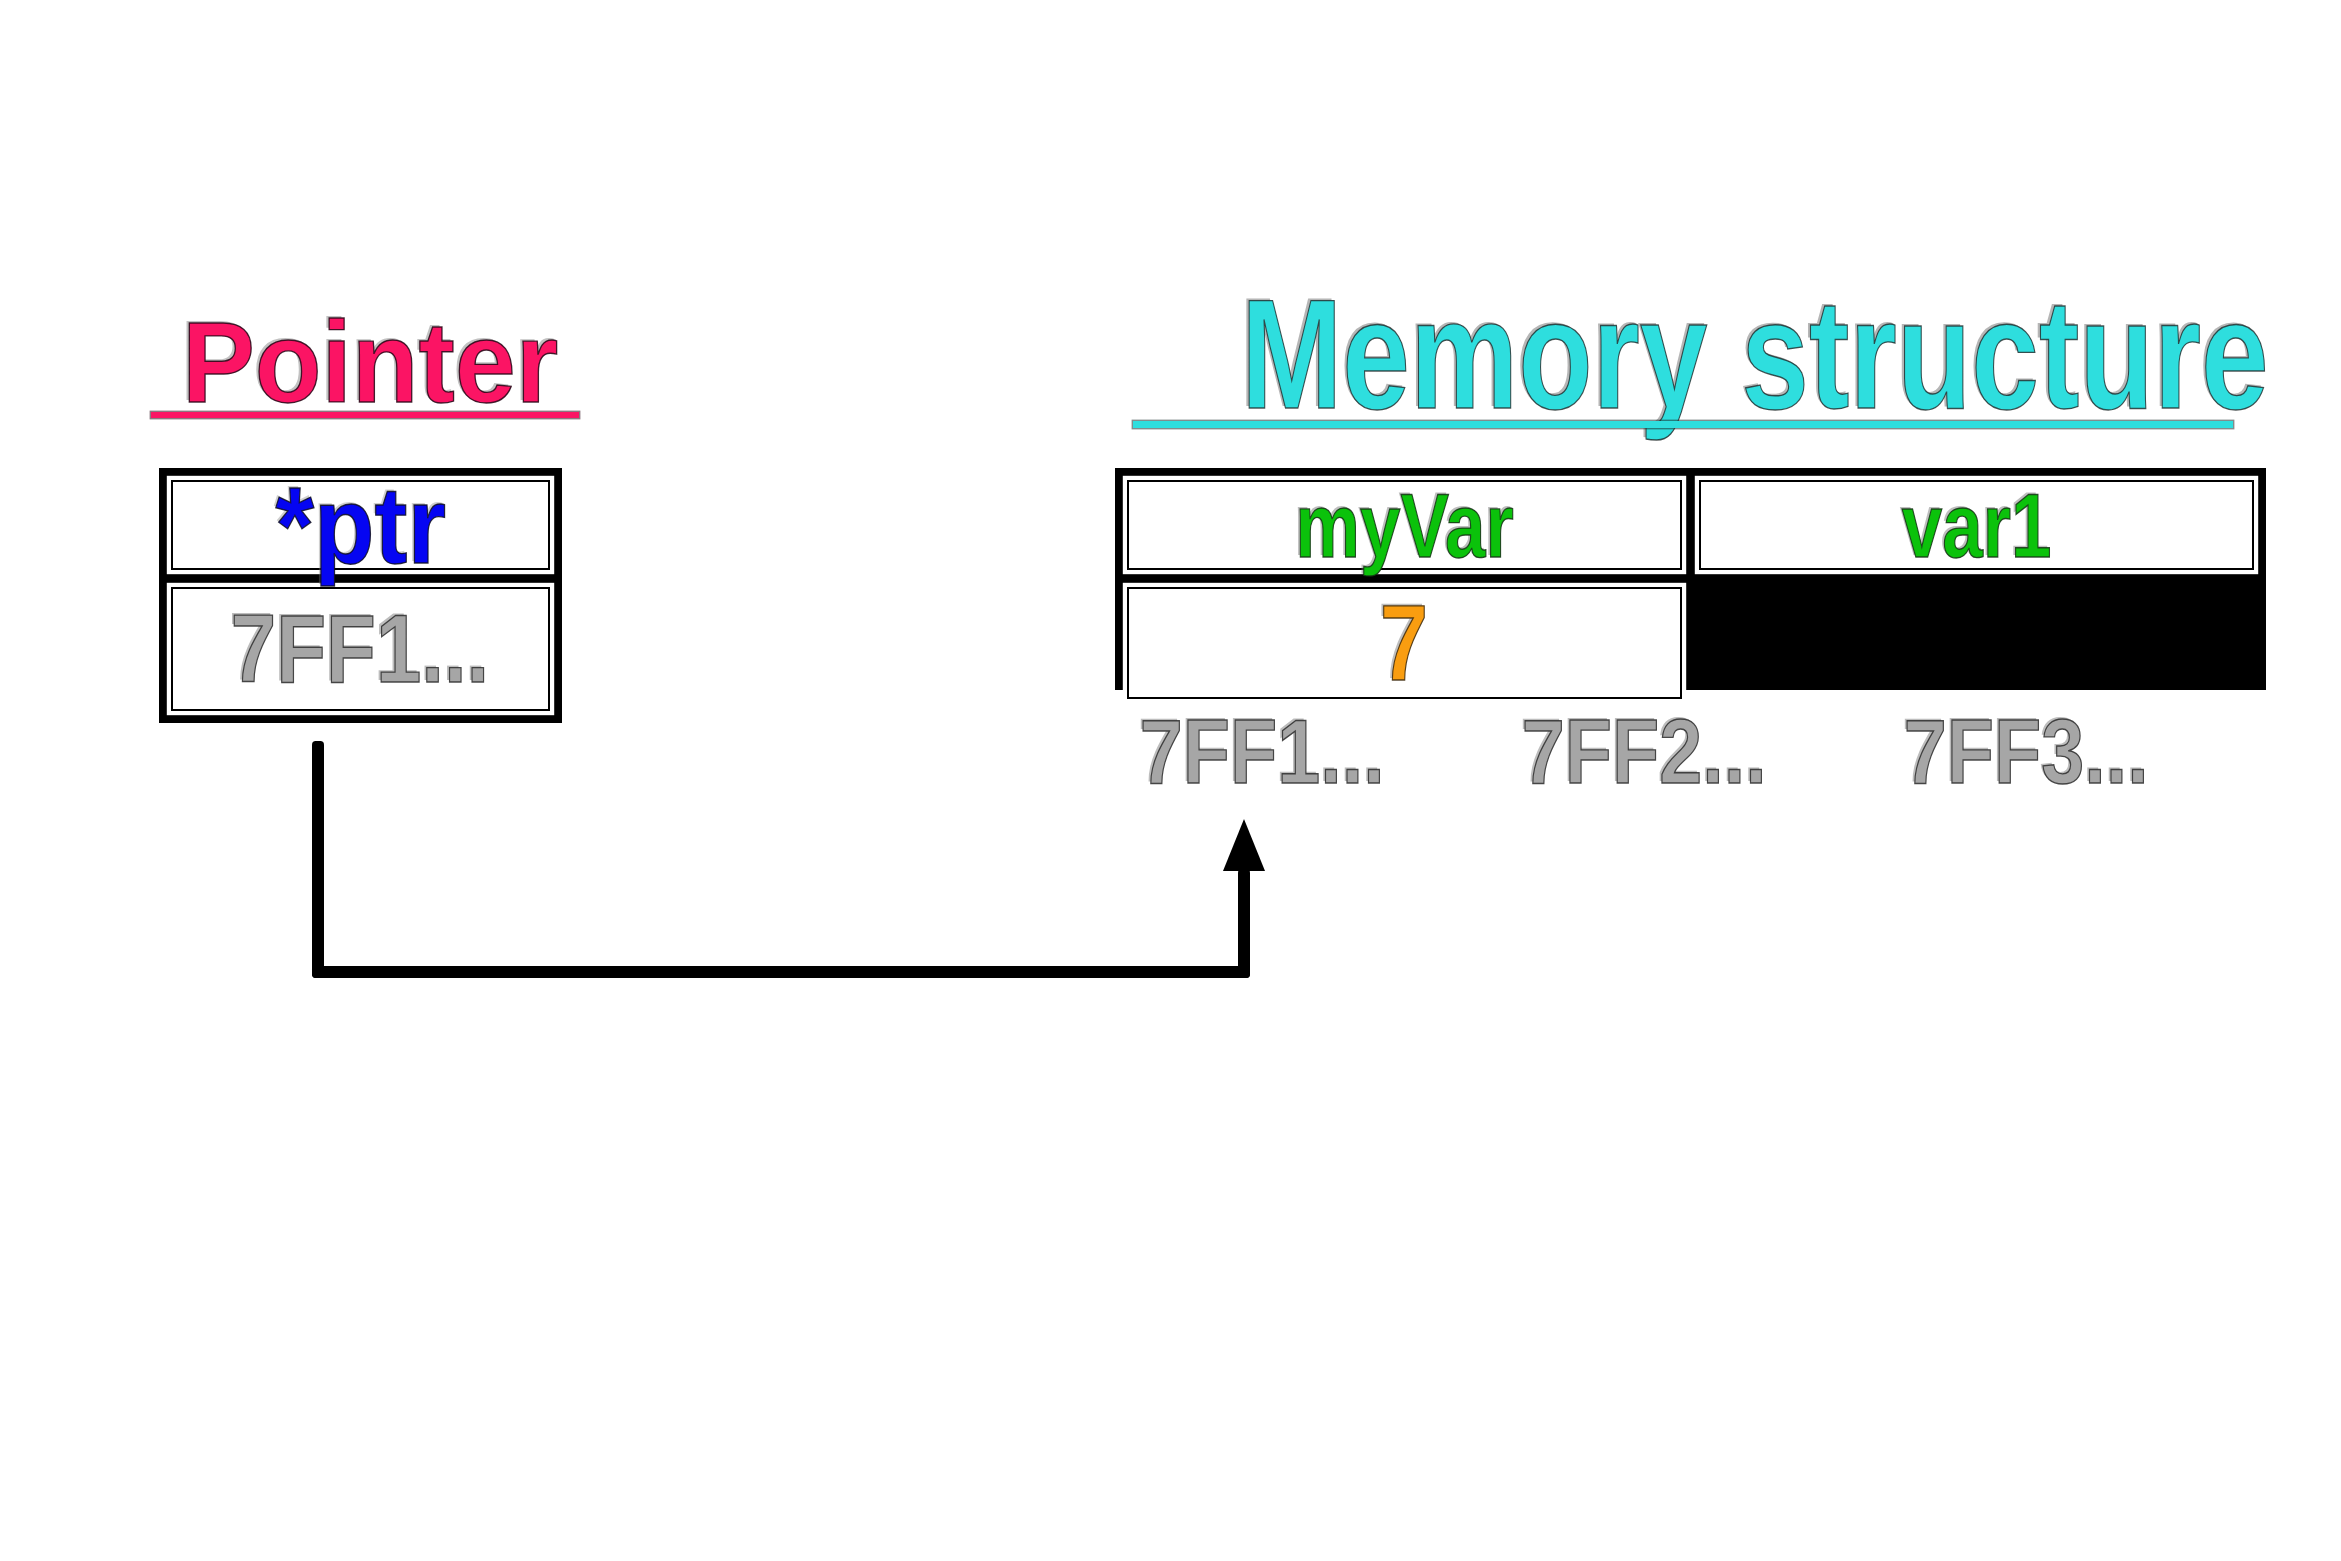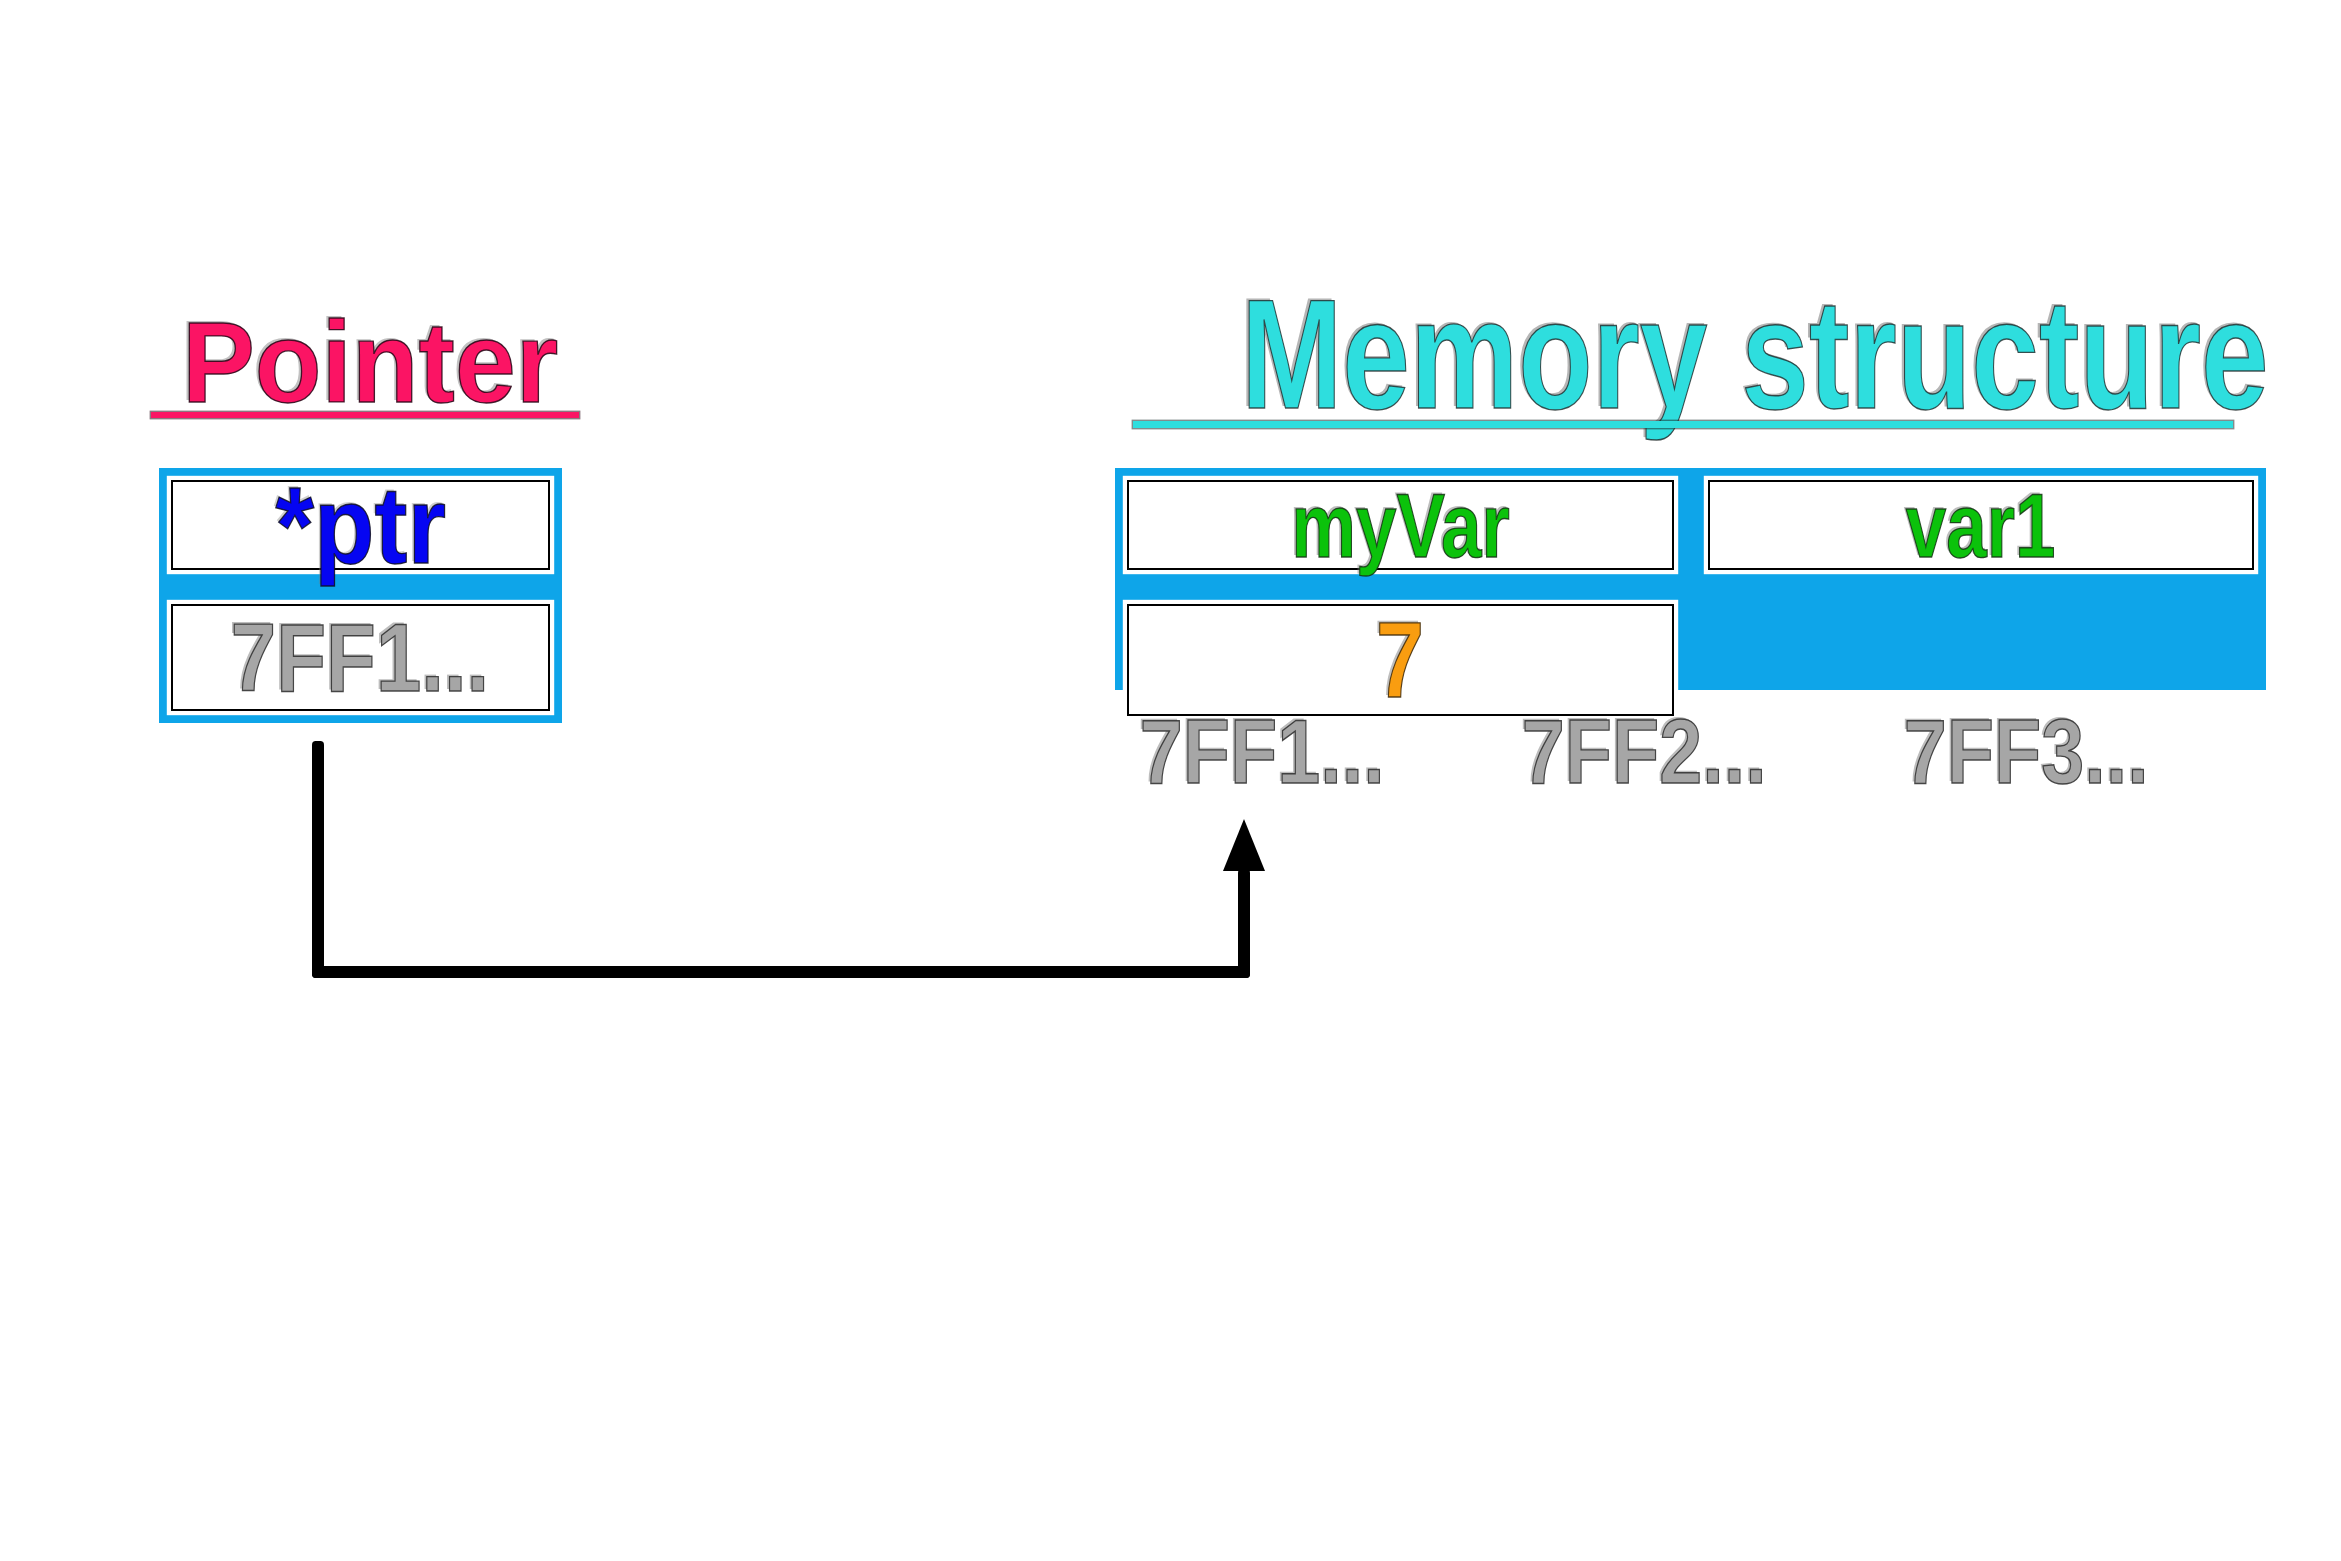--- a/index.html
+++ b/index.html
@@ -21,22 +21,22 @@
 
   .memory-title-wrap { left:1096px; top:276px; width:1162px; height:164px;
                        font-size:156px; line-height:156px; }
   .memory-title-wrap .cond { color:#2EDEDE; transform:scaleX(0.78);
       -webkit-text-stroke:1.4px rgba(30,40,40,0.8);
       text-shadow:-3.3px -2.3px 0 rgba(110,110,110,0.5); }
   .memory-underline { left:1133px; top:421px; width:1100px; height:6.6px;
       background:#2EDEDE; box-shadow:0 0 0 1.4px rgba(30,45,45,0.55); }
 
   
-  .blackframe { position:absolute; background:#0ea5e9; box-sizing:border-box;
-                padding:12px; display:grid; gap:34px; }
+  .blackframe { position:absolute; background:#000000; box-sizing:border-box;
+                padding:12px; display:grid; gap:17px; }
   .cell { background:#fff; border:2.8px solid #000; box-shadow:0 0 0 4.2px #fff;
           display:flex; align-items:center; justify-content:center;
           position:relative; }
   .cell .cond { position:relative; z-index:2; }
 
   .pointer-box { left:159px; top:468px; width:403px; height:255px;
                  grid-template-rows:90px 1fr; }
   .ptr-name  { font-size:110px; line-height:110px; color:#0505F2;
       transform:scaleX(0.9);
       -webkit-text-stroke:1.4px rgba(15,15,30,0.85);

